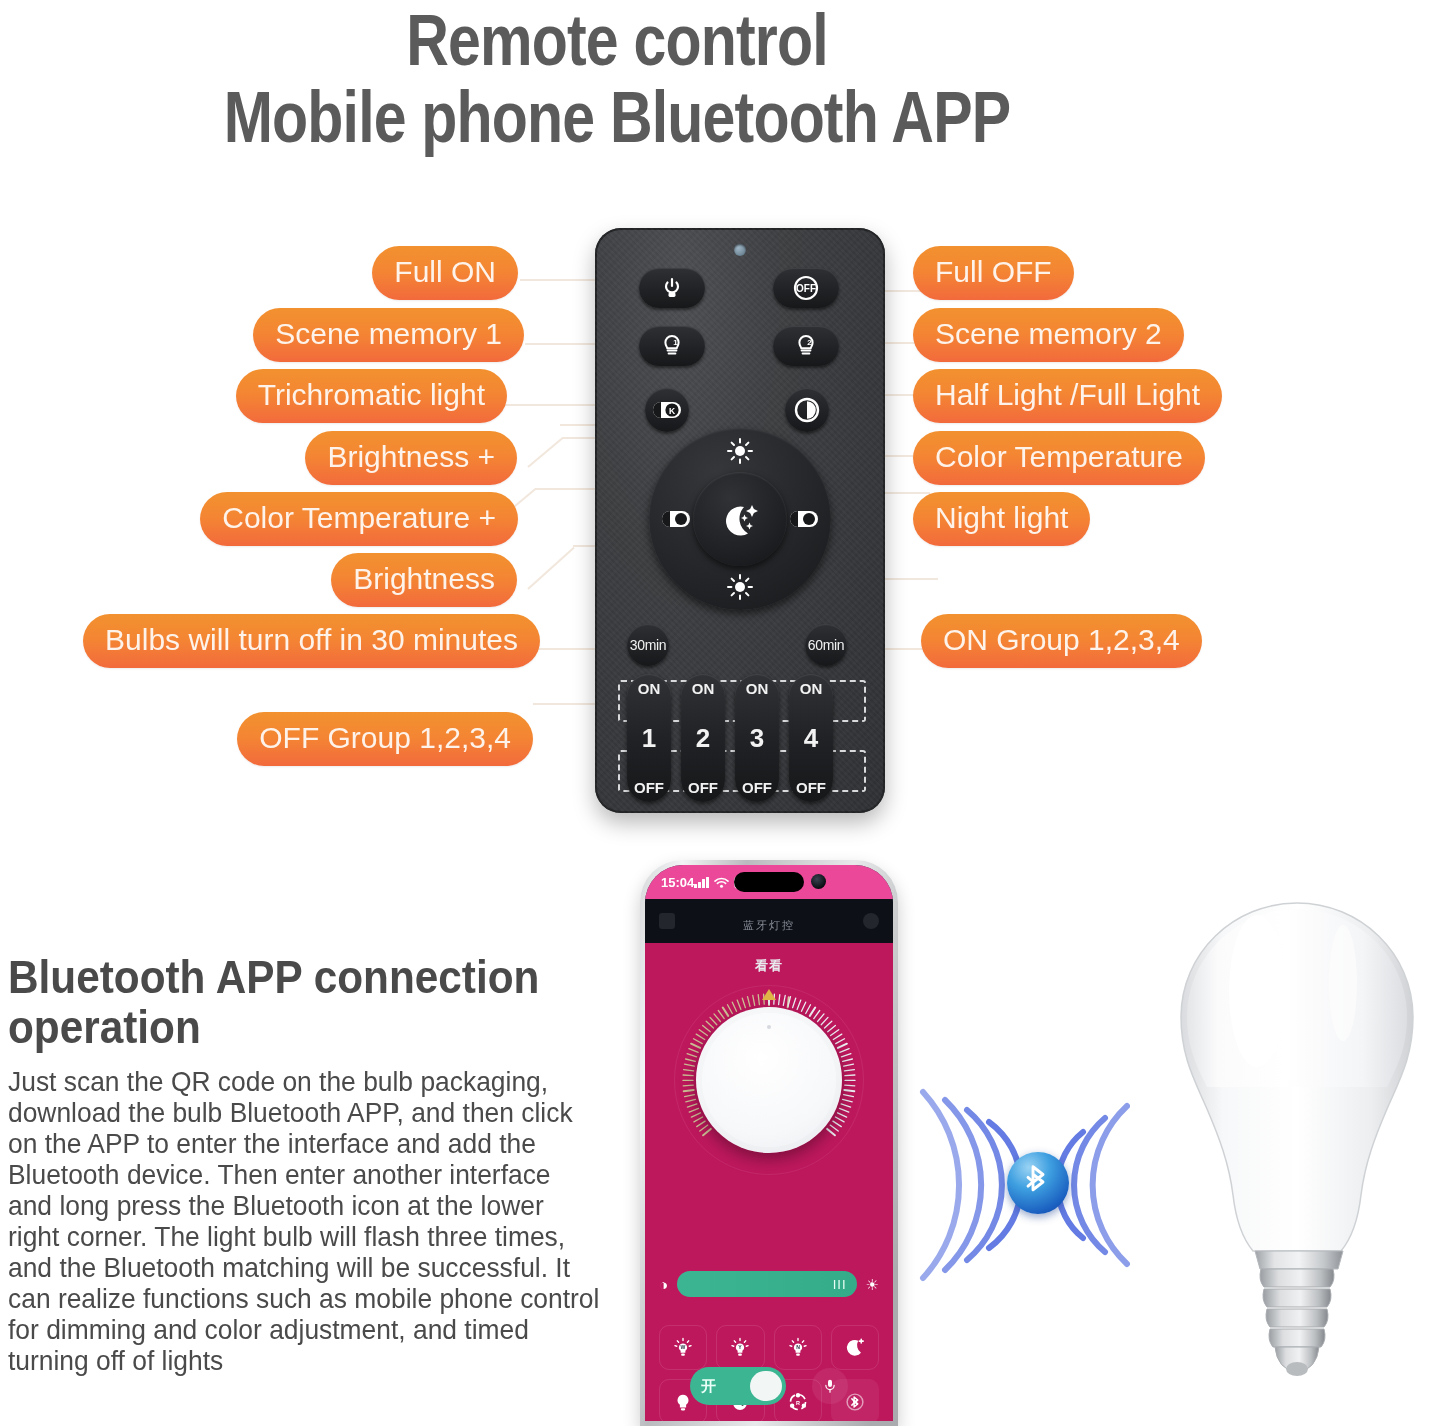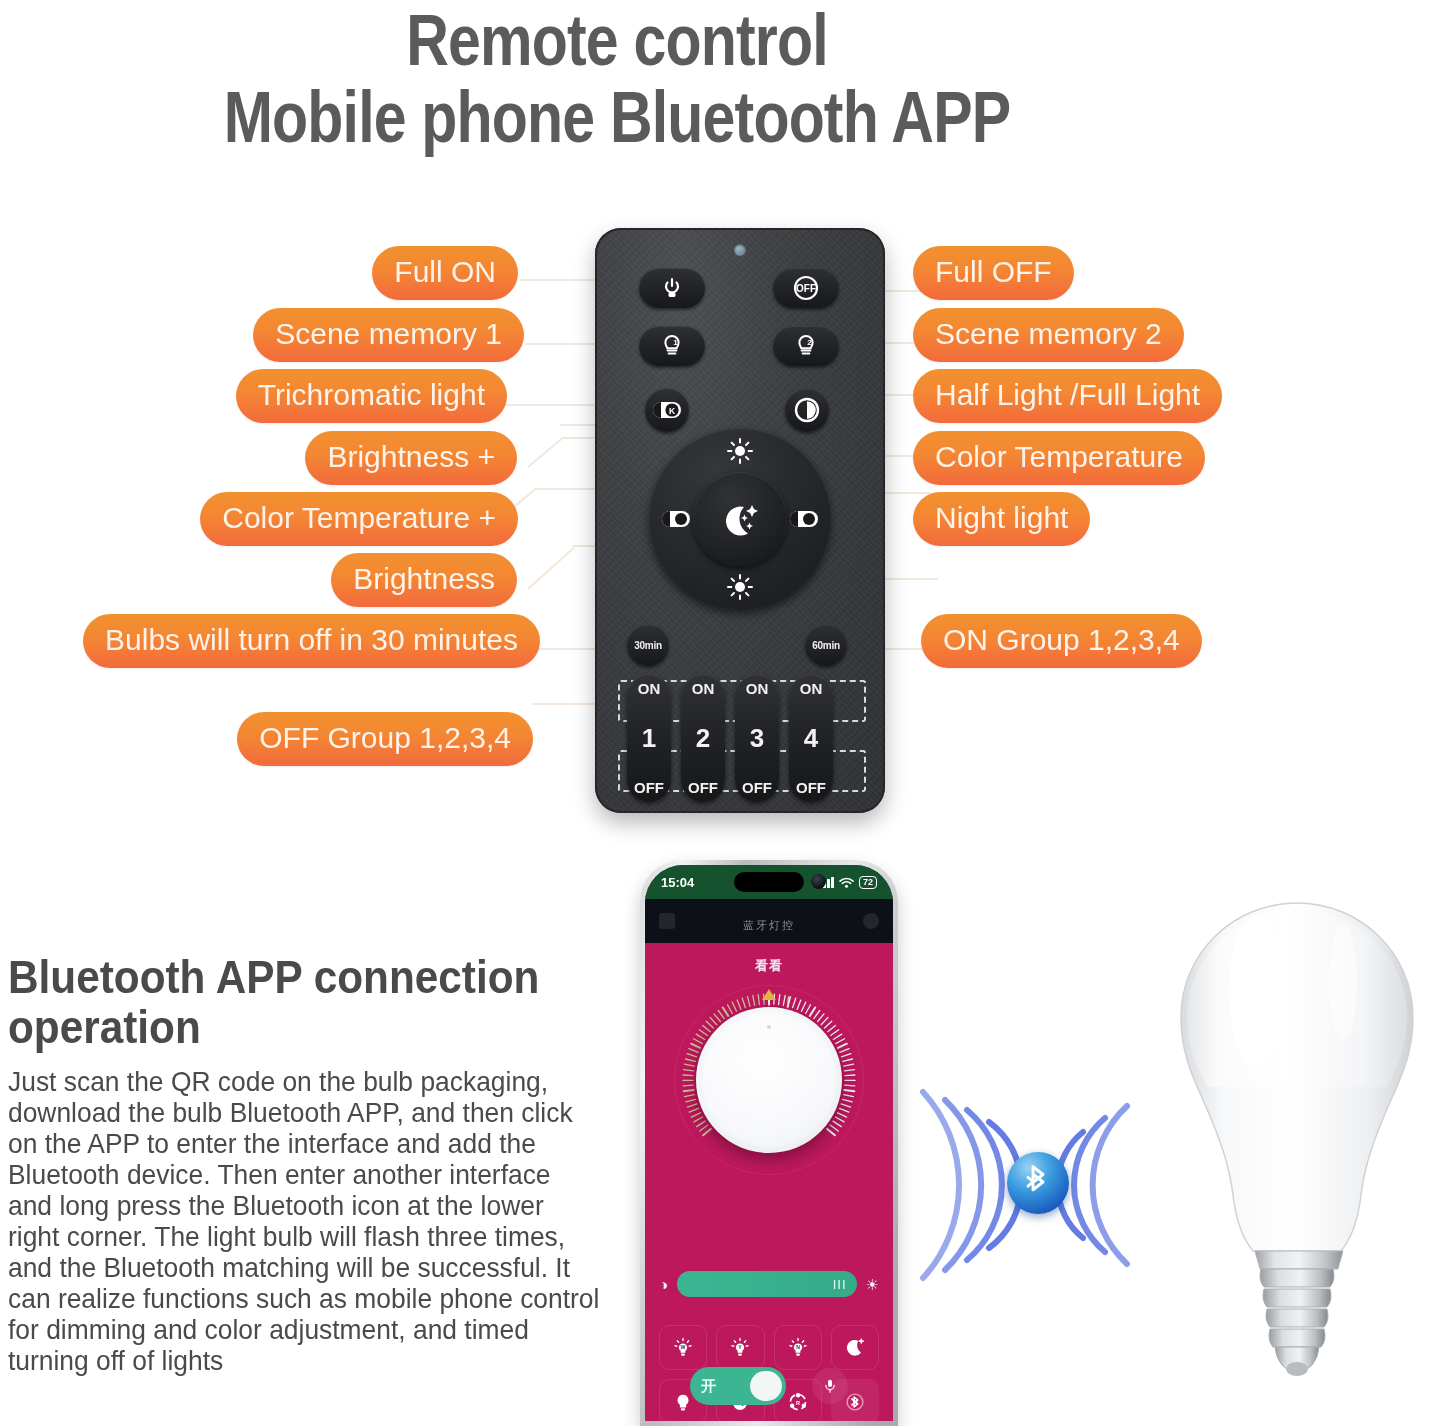--- a/index.html
+++ b/index.html
@@ -85,21 +85,21 @@
   }
   .btn{
     position:absolute;
     background:linear-gradient(to bottom,#2e3033 0%,#202225 55%,#17181a 100%);
     box-shadow:0 2px 3px rgba(0,0,0,.5), inset 0 1px 1px rgba(255,255,255,.09);
     display:flex;align-items:center;justify-content:center;
     color:#fff;
   }
   .btn-pill{ width:66px;height:40px;border-radius:20px;}
   .btn-round{ width:44px;height:44px;border-radius:50%;}
-  .btn-min{ width:42px;height:42px;border-radius:50%;font-size:10px;font-weight:bold;color:#f1f1f1;letter-spacing:-.3px;}
+  .btn-min{ width:42px;height:42px;border-radius:50%;font-size:14px;font-weight:normal;color:#f1f1f1;letter-spacing:-.3px;}
   .dpad{
     position:absolute;
     width:182px;height:182px;border-radius:50%;
     background:radial-gradient(circle at 38% 25%,#35373a 0%,#242629 55%,#16181a 100%);
     box-shadow:0 4px 8px rgba(0,0,0,.55), inset 0 1px 2px rgba(255,255,255,.08);
   }
   .dpad-center{
     position:absolute;left:50%;top:50%;margin-left:-47px;margin-top:-47px;
     width:94px;height:94px;border-radius:50%;
     background:radial-gradient(circle at 40% 28%,#303235 0%,#1f2124 60%,#131416 100%);
@@ -148,22 +148,22 @@
     box-shadow:0 8px 18px rgba(0,0,0,.20);
   }
   .phone-screen{
     position:relative;width:100%;height:100%;
     border-radius:38px 38px 0 0;
     background:#2b3346;
     overflow:hidden;
   }
   .statusbar{
     position:absolute;top:0;left:0;right:0;height:34px;
-    background:#14532d;
-    display:flex;align-items:center;justify-content:space-between;
+    background:#ec4899;
+    display:flex;align-items:center;
     padding:0 16px;box-sizing:border-box;
     color:#fff;font-size:13px;font-weight:bold;
   }
   .notch{
     position:absolute;left:50%;top:7px;transform:translateX(-50%);
     width:70px;height:20px;border-radius:12px;background:#000;
   }
   .lens{position:absolute;left:50%;top:9px;margin-left:42px;width:15px;height:15px;border-radius:50%;
     background:radial-gradient(circle at 40% 35%,#3a4250,#0b0d12 70%);}
   .sbar-right{display:flex;align-items:center;gap:5px;}

